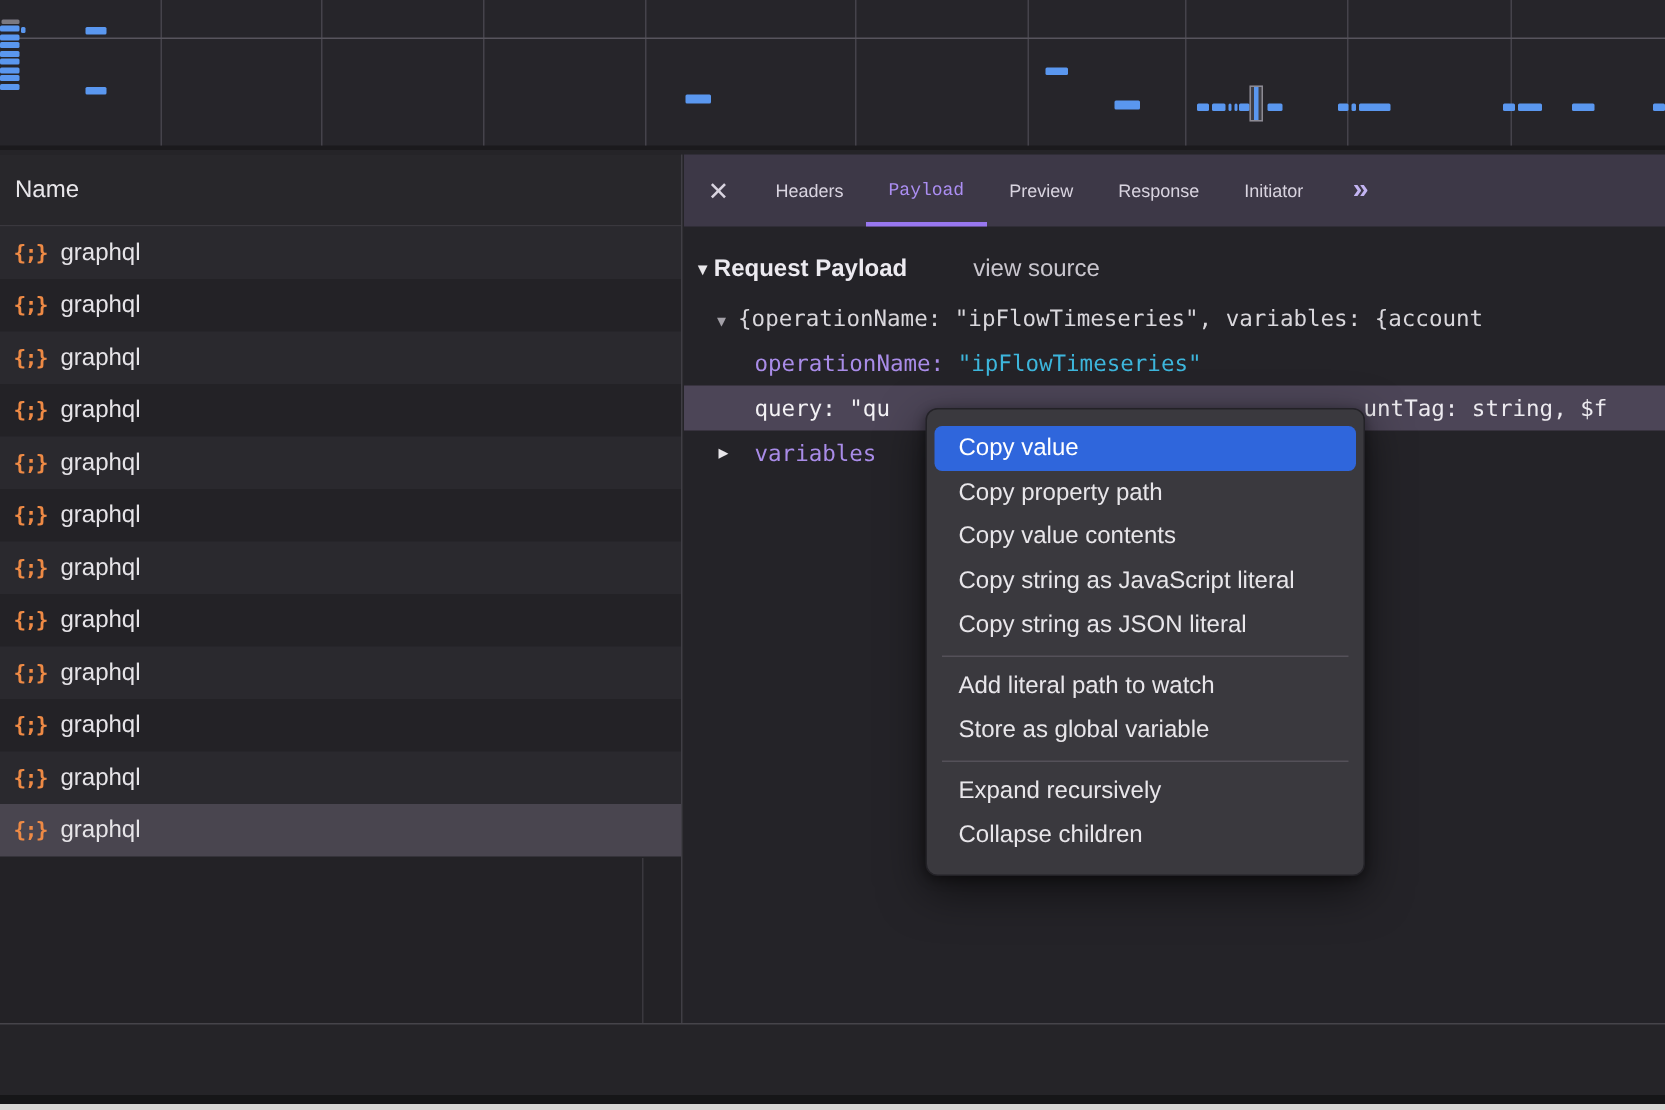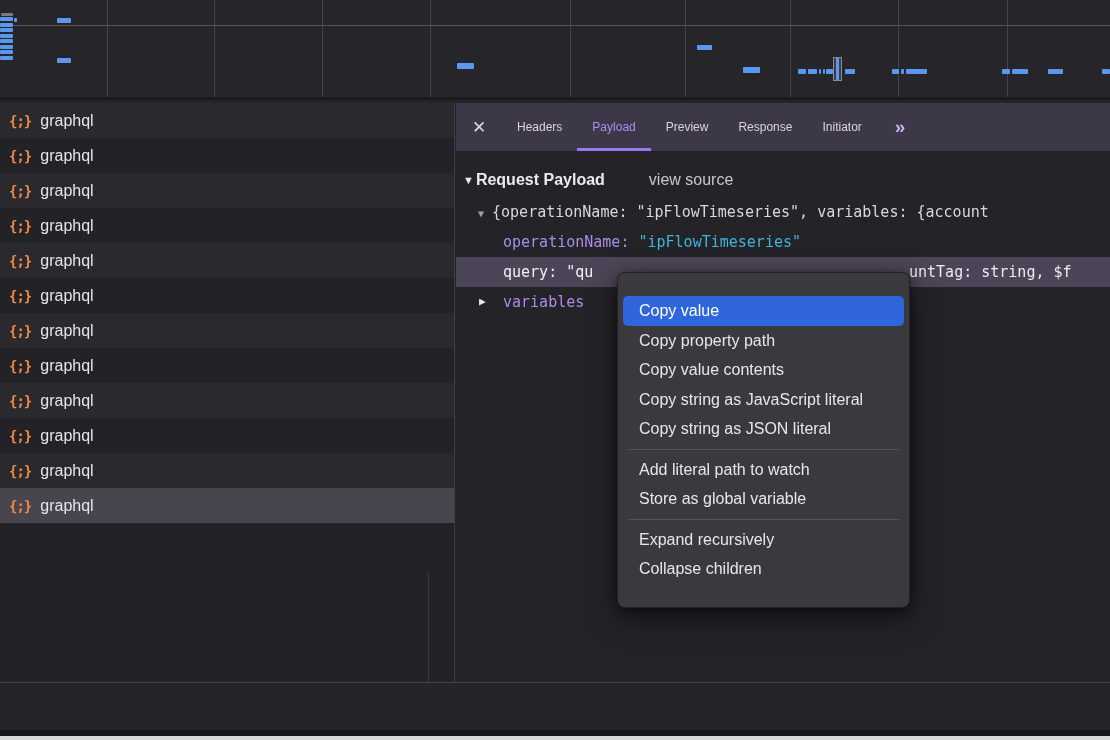--- a/index.html
+++ b/index.html
@@ -37,21 +37,21 @@
     font-size:14px; font-weight:bold; letter-spacing:-1px; margin-right:9px; }
   .req-label { color:#e6e4e8; font-size:16px; }
 
   .right-panel { position:absolute; left:456px; top:0; width:654px; height:579px;
     background:#242328; }
   .tabbar { height:48px; background:#3d3847; display:flex; align-items:stretch; }
   .tab-close { width:46px; display:flex; align-items:center; justify-content:center;
     color:#d9d4e0; font-size:17px; cursor:pointer; }
   .tab { display:flex; align-items:center; padding:0 15px; color:#d9d4e0;
     font-size:12px; cursor:pointer; }
-  .tab.active { color:#ab8ef2; box-shadow:inset 0 -3px 0 #9877f0; }
+  .tab.active { color:#ab8ef2; box-shadow:inset 0 -3px 0 #9877f0;font-family:Liberation Mono, monospace; }
   .tab-overflow { display:flex; align-items:center; padding:0 14px; margin-left:4px;
     color:#c3b4f2; font-size:19px; font-weight:bold; letter-spacing:-2px; cursor:pointer; }
 
   .payload { position:relative; padding-top:12px; }
   .payload-header { height:34px; display:flex; align-items:center; padding-left:7px; }
   .tri-down-big { color:#e8e6ea; font-size:11px; margin-right:2px; }
   .section-title { color:#eceaf0; font-size:16px; font-weight:bold; }
   .view-source { color:#c9c6ce; font-size:16px; margin-left:44px; }
 
   .mono { font-family:"DejaVu Sans Mono", monospace; font-size:15px; }
@@ -72,21 +72,21 @@
   .footer { position:absolute; left:0; top:682px; width:1110px; height:48px;
     border-top:1px solid #46444a; background:#252428; }
   .vline-low { position:absolute; left:428px; top:572px; width:1px; height:158px;
     background:#3a383e; }
   .bottom-dark { position:absolute; left:0; top:730px; width:1110px; height:6px; background:#161618; }
   .bottom-light { position:absolute; left:0; top:736px; width:1110px; height:4px; background:#d8d7d5; }
 
   
   .ctx { position:absolute; left:617px; top:272px; width:293px;
     background:#3a393e; border:1px solid #232227; border-radius:8px;
-    padding:23px 0; box-shadow:0 10px 30px rgba(0,0,0,.55), 0 2px 8px rgba(0,0,0,.4);
+    padding:11px 0; box-shadow:0 10px 30px rgba(0,0,0,.55), 0 2px 8px rgba(0,0,0,.4);
     z-index:50; }
   .ctx-item { line-height:29.5px; height:29.5px; margin:0 5px; padding:0 16px;
     border-radius:5px; color:#e8e6ea; font-size:16px; cursor:default; }
   .ctx-item.hl { background:#2f66dc; color:#ffffff; }
   .ctx-sep { height:1px; background:#545159; margin:5px 10px; }
 </style>
 </head>
 <body>
 
 <div class="overview">
@@ -132,20 +132,23 @@
       <div class="ov-bar" style="left: 1048px; top: 69px; width: 15px; height: 5px;"></div>
       <div class="ov-bar" style="left: 1102px; top: 69px; width: 8px; height: 5px;"></div>
       <div class="marker-box" style="left: 833px; top: 57px; width: 9px; height: 24px;"></div>
       <div class="marker-core" style="left: 836px; top: 58px; width: 3px; height: 22px;"></div>
     </div>
 </div>
 
 <div class="main">
 
   <div class="left-panel">
+    <div class="name-header">
+      <span>Name</span>
+    </div>
     <div id="request-list">
         <div class="request-row">
           <span class="req-icon">{;}</span>
           <span class="req-label">graphql</span>
         </div>
         <div class="request-row">
           <span class="req-icon">{;}</span>
           <span class="req-label">graphql</span>
         </div>
         <div class="request-row">

